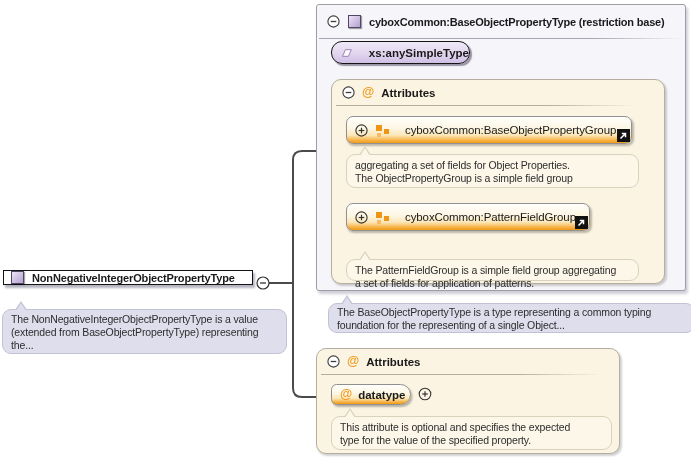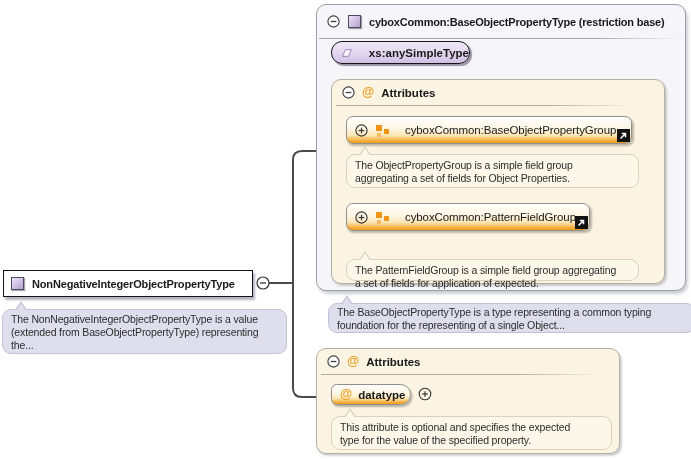--- a/index.html
+++ b/index.html
@@ -3,21 +3,21 @@
 <meta charset="utf-8">
 <style>
   html,body{margin:0;padding:0;background:#fff;}
   .stage{position:relative;width:691px;height:459px;background:#fff;
          font-family:"Liberation Sans",sans-serif;color:#1a1a1a;overflow:hidden;}
 
   
   .connector-svg{position:absolute;left:0;top:0;pointer-events:none;}
 
   
-  .type-box{position:absolute;left:3px;top:270px;width:250px;height:27px;
+  .type-box{position:absolute;left:3px;top:270px;width:250px;height:15px;
             background:#fff;border:1.6px solid #141414;box-sizing:border-box;
             display:flex;align-items:center;gap:8px;padding-left:7px;
             box-shadow:2px 2.5px 2px rgba(90,90,120,.45);cursor:pointer;}
   .type-box .lbl{font-weight:bold;font-size:11px;letter-spacing:-0.15px;white-space:nowrap;}
 
   .ct-icon{width:13px;height:13px;border:1px solid #4f4766;box-sizing:border-box;
            background:linear-gradient(135deg,#ece5f7 0%,#cbbade 60%,#b4a0d0 100%);
            box-shadow:1px 1px 1px rgba(0,0,0,.35);flex:0 0 auto;}
 
   .toggle{position:absolute;width:14px;height:14px;cursor:pointer;}
@@ -31,21 +31,21 @@
            border-left:6px solid transparent;border-right:6px solid transparent;
            border-bottom:9px solid var(--bc);}
   .callout::after{content:"";position:absolute;top:-7px;left:13px;width:0;height:0;
            border-left:5px solid transparent;border-right:5px solid transparent;
            border-bottom:8px solid var(--bg);}
   .lav{--bg:#dedeed;--bc:#c2c2d6;}
   .cream{--bg:#fcf7e9;--bc:#d8d2bd;}
 
   
   .panel{position:absolute;left:316px;top:4px;width:370px;height:287px;box-sizing:border-box;
-         background:#f6f6fa;border:1px solid #9d9da6;border-radius:10px;
+         background:#f6f6fa;border:1px solid #9d9da6;border-radius:3px;
          box-shadow:2px 3px 3px rgba(80,80,110,.28);}
   .panel-hdr{position:absolute;left:10px;top:0;right:6px;height:33px;
              display:flex;align-items:center;gap:8px;}
   .panel-hdr .ttl{font-weight:bold;font-size:11px;letter-spacing:-0.2px;white-space:nowrap;}
   .sep{position:absolute;height:1px;}
   .sep.gray{background:linear-gradient(to right,#a6a6b0 0%,#a6a6b0 75%,rgba(166,166,176,0) 100%);}
   .sep.tan{background:linear-gradient(to right,#b5ae98 0%,#b5ae98 70%,rgba(181,174,152,0) 100%);}
 
   
   .base-pill{position:absolute;left:14px;top:36px;width:139px;height:23px;box-sizing:border-box;
@@ -158,22 +158,22 @@
             <i class="s3"></i>
           </span>
         <span class="lbl">cyboxCommon:BaseObjectPropertyGroup</span>
         <span class="goto">
           <svg width="11" height="11" viewBox="0 0 11 11">
             <path d="M2.5,8.5 L7.5,3.5 M3.8,3.5 H7.5 V7.2" fill="none" stroke="#fff" stroke-width="1.5"></path>
           </svg>
         </span>
       </div>
       <div class="callout cream" style="left:14px;top:74px;width:293px;height:34px;padding-top:4px;">
+        <div class="tip-line">aggregating a set of fields for Object Properties.</div>
         <div class="tip-line">The ObjectPropertyGroup is a simple field group</div>
-        <div class="tip-line">aggregating a set of fields for Object Properties.</div>
       </div>
 
       <div class="group-box" style="left:14px;top:123px;width:244px;">
         <svg class="icon13" viewBox="0 0 13 13">
           <circle cx="6.5" cy="6.5" r="5.6" fill="none" stroke="#333" stroke-width="1.1"></circle>
           <line x1="3.7" y1="6.5" x2="9.3" y2="6.5" stroke="#333" stroke-width="1.2"></line>
           <line x1="6.5" y1="3.7" x2="6.5" y2="9.3" stroke="#333" stroke-width="1.2"></line>
         </svg>
         <span class="sq-icon">
             <i class="s1"></i>
@@ -182,21 +182,21 @@
           </span>
         <span class="lbl">cyboxCommon:PatternFieldGroup</span>
         <span class="goto">
           <svg width="11" height="11" viewBox="0 0 11 11">
             <path d="M2.5,8.5 L7.5,3.5 M3.8,3.5 H7.5 V7.2" fill="none" stroke="#fff" stroke-width="1.5"></path>
           </svg>
         </span>
       </div>
       <div class="callout cream" style="left:14px;top:179px;width:293px;height:22px;padding-top:4px;">
         <div class="tip-line">The PatternFieldGroup is a simple field group aggregating</div>
-        <div class="tip-line">a set of fields for application of expected.</div>
+        <div class="tip-line">a set of fields for application of patterns.</div>
       </div>
     </div>
   </div>
 
   <div class="callout lav" style="left:308px;top:303px;width:367px;height:30px;padding-top:2px;margin-left:20px;">
     <div class="tip-line">The BaseObjectPropertyType is a type representing a common typing</div>
     <div class="tip-line">foundation for the representing of a single Object...</div>
   </div>
 
   <div class="attr-box" style="left:316px;top:348px;width:304px;height:106px;">

